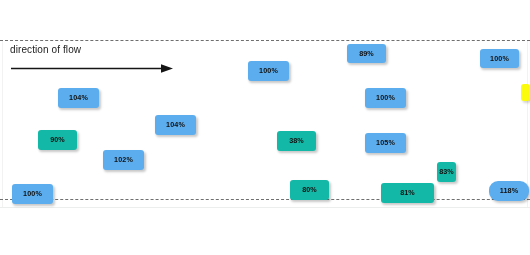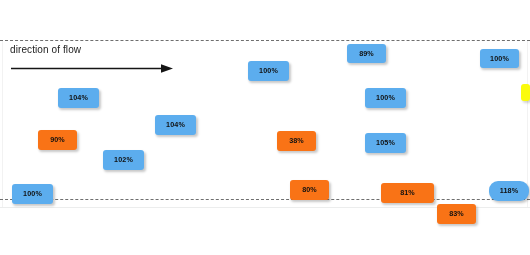--- a/index.html
+++ b/index.html
@@ -85,21 +85,21 @@
     color: #111111;
     display: flex;
     align-items: center;
     justify-content: center;
     letter-spacing: 0.1px;
     box-shadow: 1.5px 2px 2.5px rgba(0,0,0,0.22);
     line-height: 1;
     user-select: none;
   }
   .flag.blue   { background: #5CADEE; }
-  .flag.yellow { background: #f97316; }
+  .flag.yellow { background: #14b8a6; }
 
   
   .edge-sliver {
     position: absolute;
     left: 521px;
     top: 84px;
     width: 9px;
     height: 17px;
     background: #FBFB0D;
     border-radius: 3px;
@@ -132,21 +132,21 @@
         <div class="flag blue" style="left: 103px; top: 150px; width: 41px; height: 20px;">102%</div>
         <div class="flag blue" style="left: 12px; top: 184px; width: 41px; height: 20px;">100%</div>
         <div class="flag yellow" style="left: 38px; top: 130px; width: 39px; height: 20px;">90%</div>
         <div class="flag blue" style="left: 248px; top: 61px; width: 41px; height: 20px;">100%</div>
         <div class="flag blue" style="left: 347px; top: 44px; width: 39px; height: 19px;">89%</div>
         <div class="flag blue" style="left: 365px; top: 88px; width: 41px; height: 20px;">100%</div>
         <div class="flag blue" style="left: 365px; top: 133px; width: 41px; height: 20px;">105%</div>
         <div class="flag yellow" style="left: 277px; top: 131px; width: 39px; height: 20px;">38%</div>
         <div class="flag yellow" style="left: 290px; top: 180px; width: 39px; height: 20px;">80%</div>
         <div class="flag yellow" style="left: 381px; top: 183px; width: 53px; height: 20px; text-align: center;">81%</div>
-        <div class="flag yellow" style="left: 437px; top: 162px; width: 39px; height: 20px; margin-top: 42px;">83%</div>
+        <div class="flag yellow" style="left: 437px; top: 162px; width: 19px; height: 20px;">83%</div>
         <div class="flag blue" style="left: 480px; top: 49px; width: 39px; height: 19px;">100%</div>
         <div class="flag blue" style="left: 489px; top: 181px; width: 40px; height: 20px; border-radius: 9px;">118%</div>
       </div>
 
     <div class="edge-sliver"></div>
 
   </div>
 </div>
 
 </body></html>

